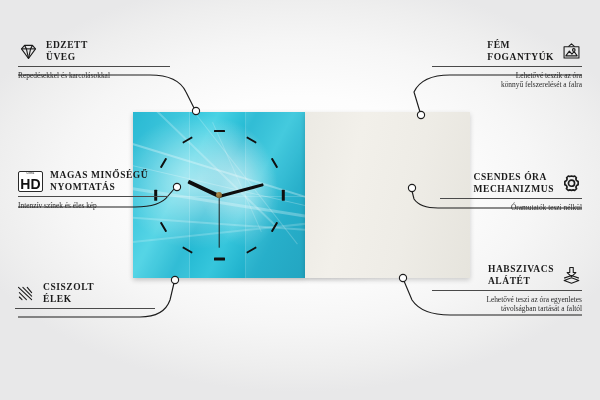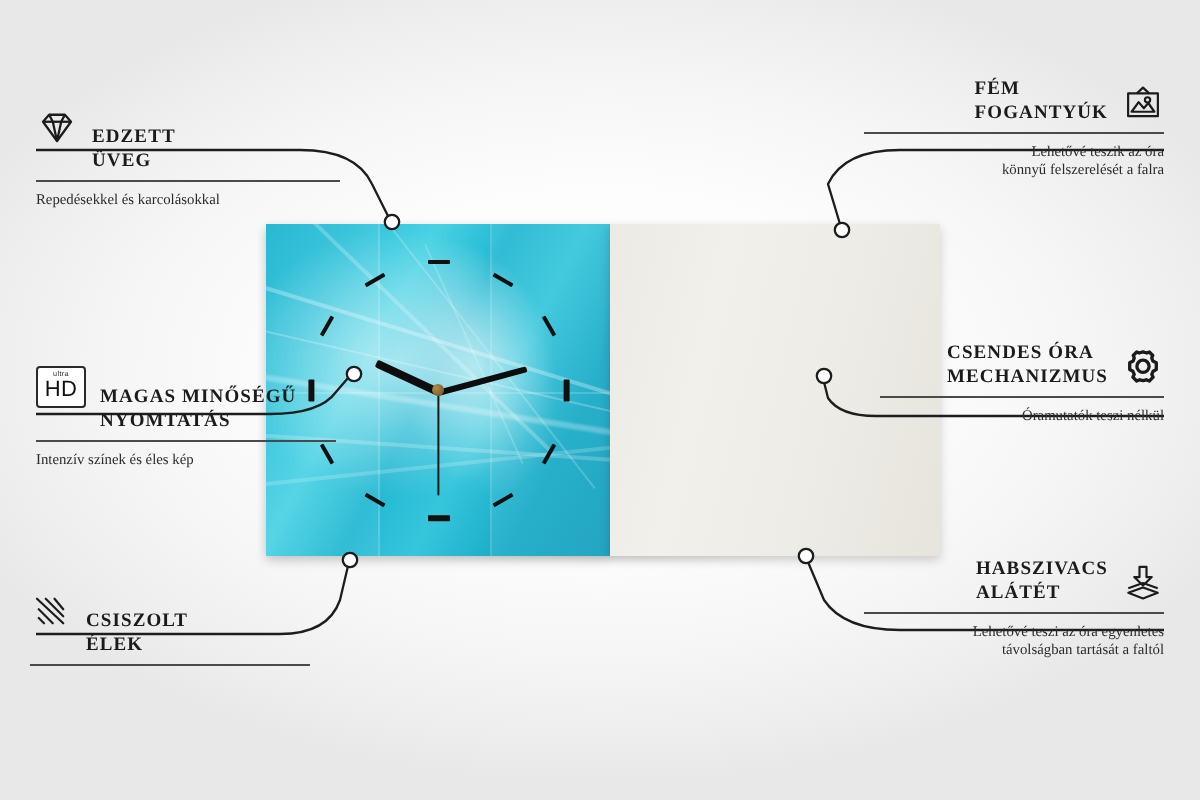--- a/index.html
+++ b/index.html
@@ -83,41 +83,41 @@
   .ftitle .l2{display:block;}
   .fdesc{
     font-family:"Liberation Serif", serif;
     font-size:7.4px;color:#2b2b2b;line-height:9.4px;
     padding-top:3.5px;
   }
   .fdesc .l2{display:block;}
   .frule{height:1px;background:#4a4a4a;margin-top:3px;}
   .ficon{width:21px;height:21px;flex:0 0 21px;display:block;}
 
-  .left .ftitle{text-align:left;margin-top:24px;}
+  .left .ftitle{text-align:left;}
   .left .fdesc{text-align:left;}
   .right .ftitle{text-align:left;}
   .right .fdesc{text-align:right;}
 
   
   #feat-glass{left:18px;top:40px;width:152px;}
   #feat-print{left:18px;top:170px;width:150px;}
   #feat-edge{left:15px;top:282px;width:140px;}
   #feat-handles{left:432px;top:40px;width:150px;}
   #feat-mech{left:440px;top:172px;width:142px;}
-  #feat-foam{left:432px;top:280px;width:150px;}
+  #feat-foam{left:432px;top:264px;width:150px;}
 
   
   .hd-badge{
     width:23px;height:19px;flex:0 0 23px;border:1px solid #2a2a2a;border-radius:2px;
     display:flex;flex-direction:column;align-items:center;justify-content:center;
     font-family:"Liberation Sans", sans-serif;line-height:1;background:#fff;
   }
   .hd-badge .u{font-size:3.6px;letter-spacing:.2px;color:#1d1d1d;margin-bottom:.5px;}
-  .hd-badge .h{font-size:11px;font-weight:400;color:#101010;letter-spacing:.2px;}
+  .hd-badge .h{font-size:14px;font-weight:700;color:#101010;letter-spacing:.2px;}
 </style>
 </head>
 <body>
 
 <div id="stage">
 
   <div id="product-shadow"></div>
   <div id="product">
 
     <div class="panel" id="panel-front">

